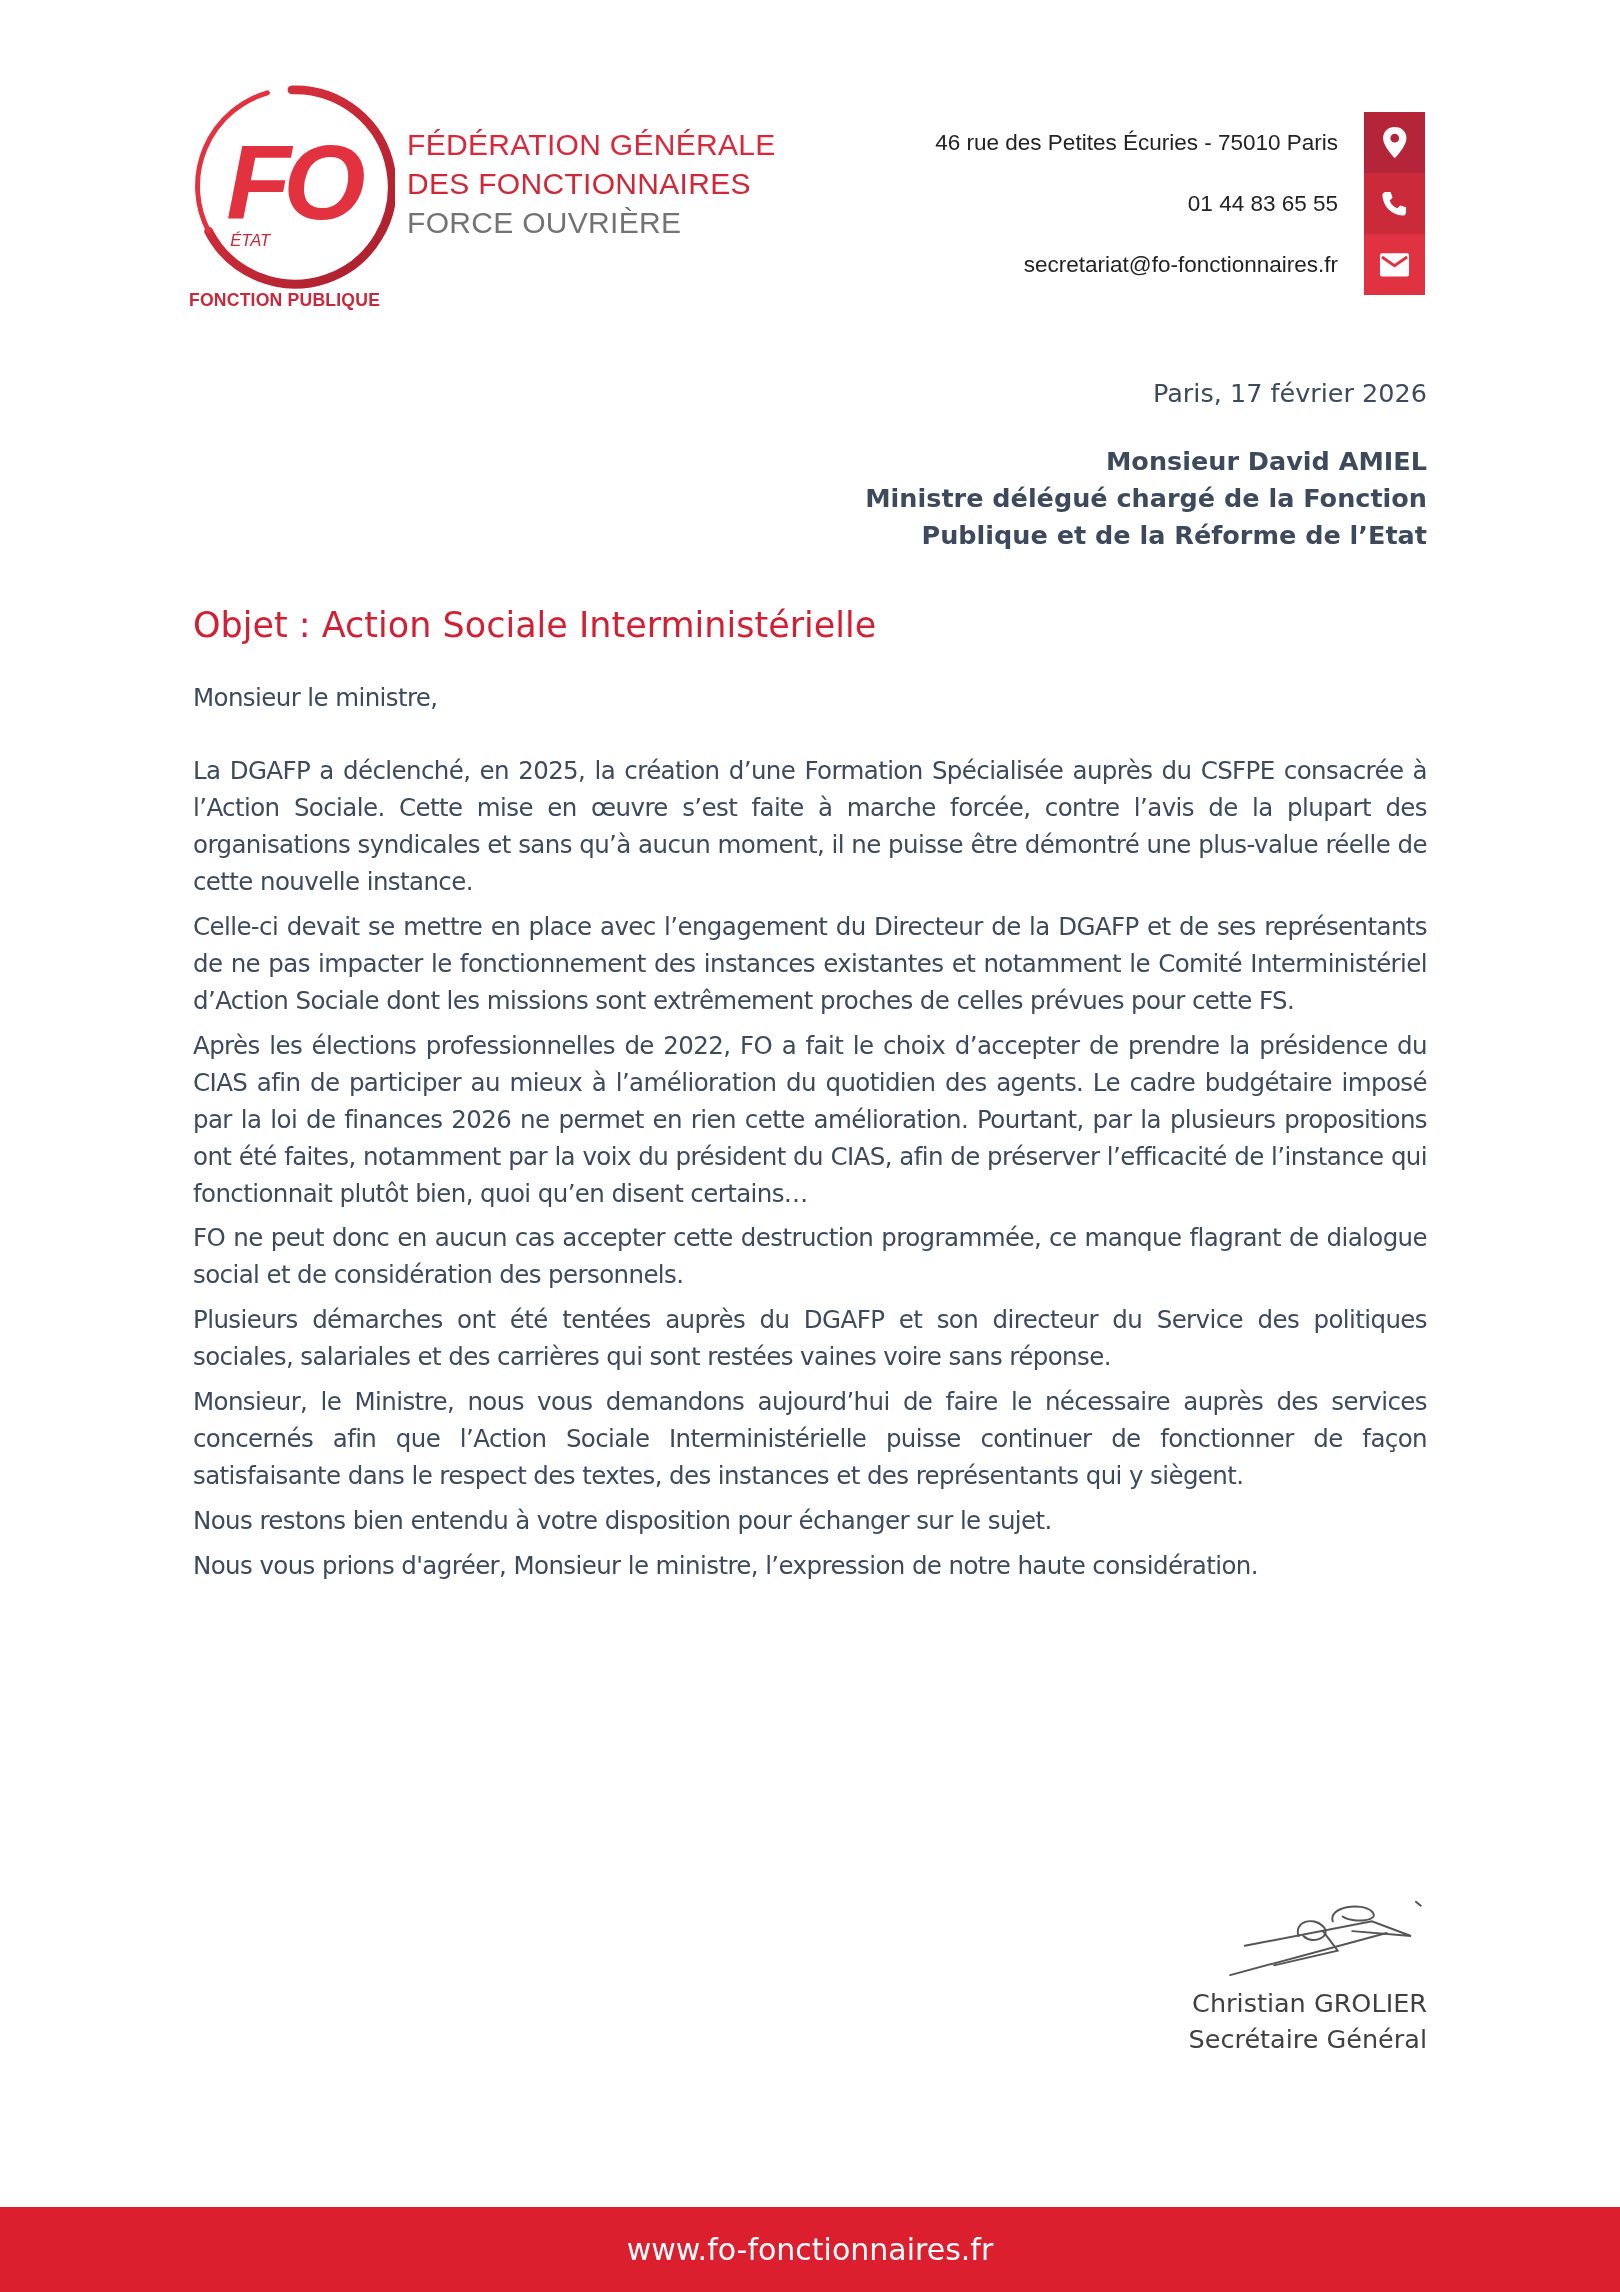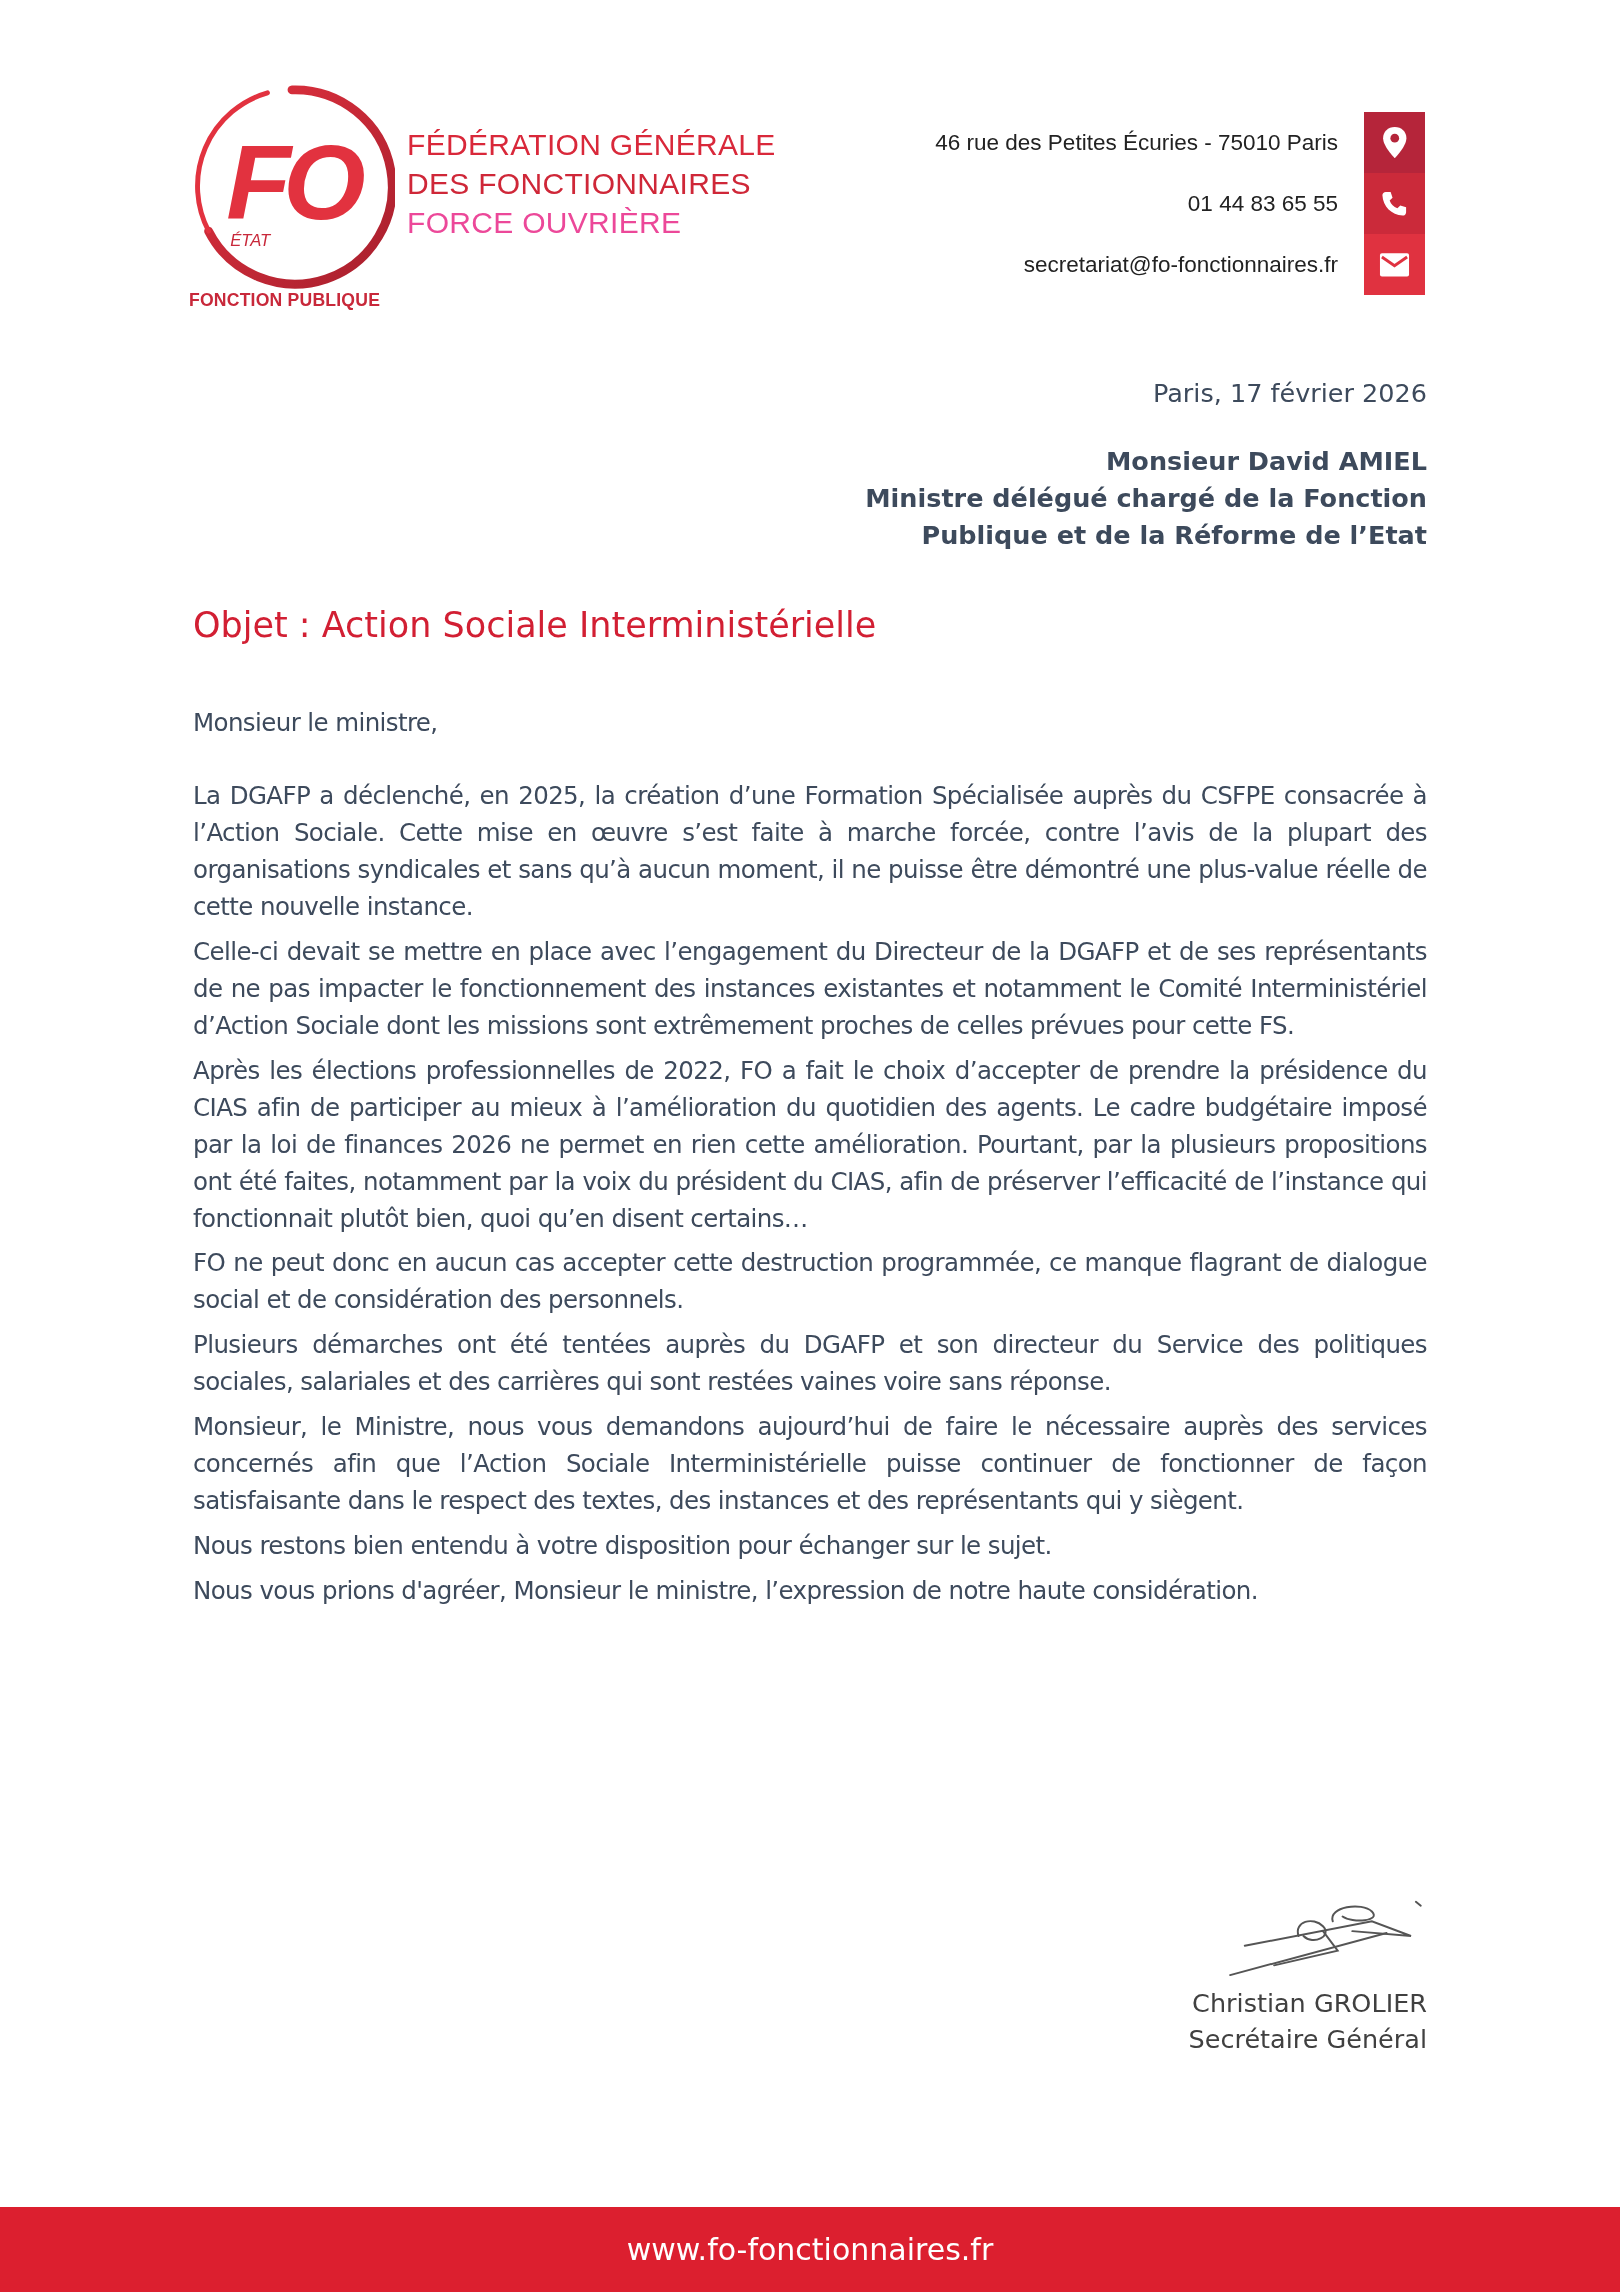--- a/index.html
+++ b/index.html
@@ -8,40 +8,40 @@
 
     
     .logo-wrap { position: absolute; left: 189px; top: 84px; width: 206px; height: 230px; }
     .logo-wrap svg { position: absolute; left: 0; top: 0; }
     .logo-sub { position: absolute; left: 0; top: 206px; width: 206px; text-align: left;
       font-family: "Liberation Sans", sans-serif; font-weight: bold; font-size: 17.6px; color: #c8283a; letter-spacing: 0.2px; }
 
     .org-name { position: absolute; left: 407px; top: 125px; font-family: "Liberation Sans", sans-serif;
       font-size: 30px; line-height: 39px; color: #d9283a; letter-spacing: 0.3px; }
     .org-name div:nth-child(2) { color: #cf2738; }
-    .org-name div:nth-child(3) { color: #ec4899; }
+    .org-name div:nth-child(3) { color: #737373; }
 
     .contact { position: absolute; right: 282px; top: 112px; width: 510px; text-align: right;
       font-family: "Liberation Sans", sans-serif; font-size: 22.5px; color: #222; }
     .contact div { height: 61px; line-height: 61px; }
 
     .icon-col { position: absolute; left: 1364px; top: 112px; width: 61px; }
     .icon-cell { width: 61px; height: 61px; display: flex; align-items: center; justify-content: center; }
     .icon-cell.c1 { background: #b5253a; }
     .icon-cell.c2 { background: #cb2a3a; }
     .icon-cell.c3 { background: #e03240; }
 
     
     .date { position: absolute; right: 193px; top: 378px; font-size: 25.5px; color: #3d4a5c; text-align: right; }
     .recipient { position: absolute; right: 193px; top: 443px; text-align: right; font-weight: bold; font-size: 25.5px; line-height: 37px; color: #3d4a5c; }
 
     
     .subject { position: absolute; left: 193px; top: 605px; font-size: 35px; color: #d21f33; font-family: "DejaVu Sans", sans-serif; }
     .body { position: absolute; left: 193px; top: 679px; width: 1234px; font-size: 24.5px; line-height: 37px; color: #3d4a5c; letter-spacing: -0.6px; }
-    .salutation { margin-bottom: 36px; margin-top: 25px; }
+    .salutation { margin-bottom: 36px; }
     .body p { text-align: justify; margin-bottom: 7.8px; }
 
     
     .signature-img { position: absolute; left: 1215px; top: 1892px; }
     .signer { position: absolute; right: 193px; top: 1985px; text-align: right; font-size: 25.5px; line-height: 36px; color: #404040; }
 
     
     .footer { position: absolute; left: 0; top: 2207px; width: 1620px; height: 85px; background: #dc1f2f;
       display: flex; align-items: center; justify-content: center; text-align: center; }
     .footer span { color: #ffffff; font-size: 30px; font-family: "DejaVu Sans", sans-serif; }

